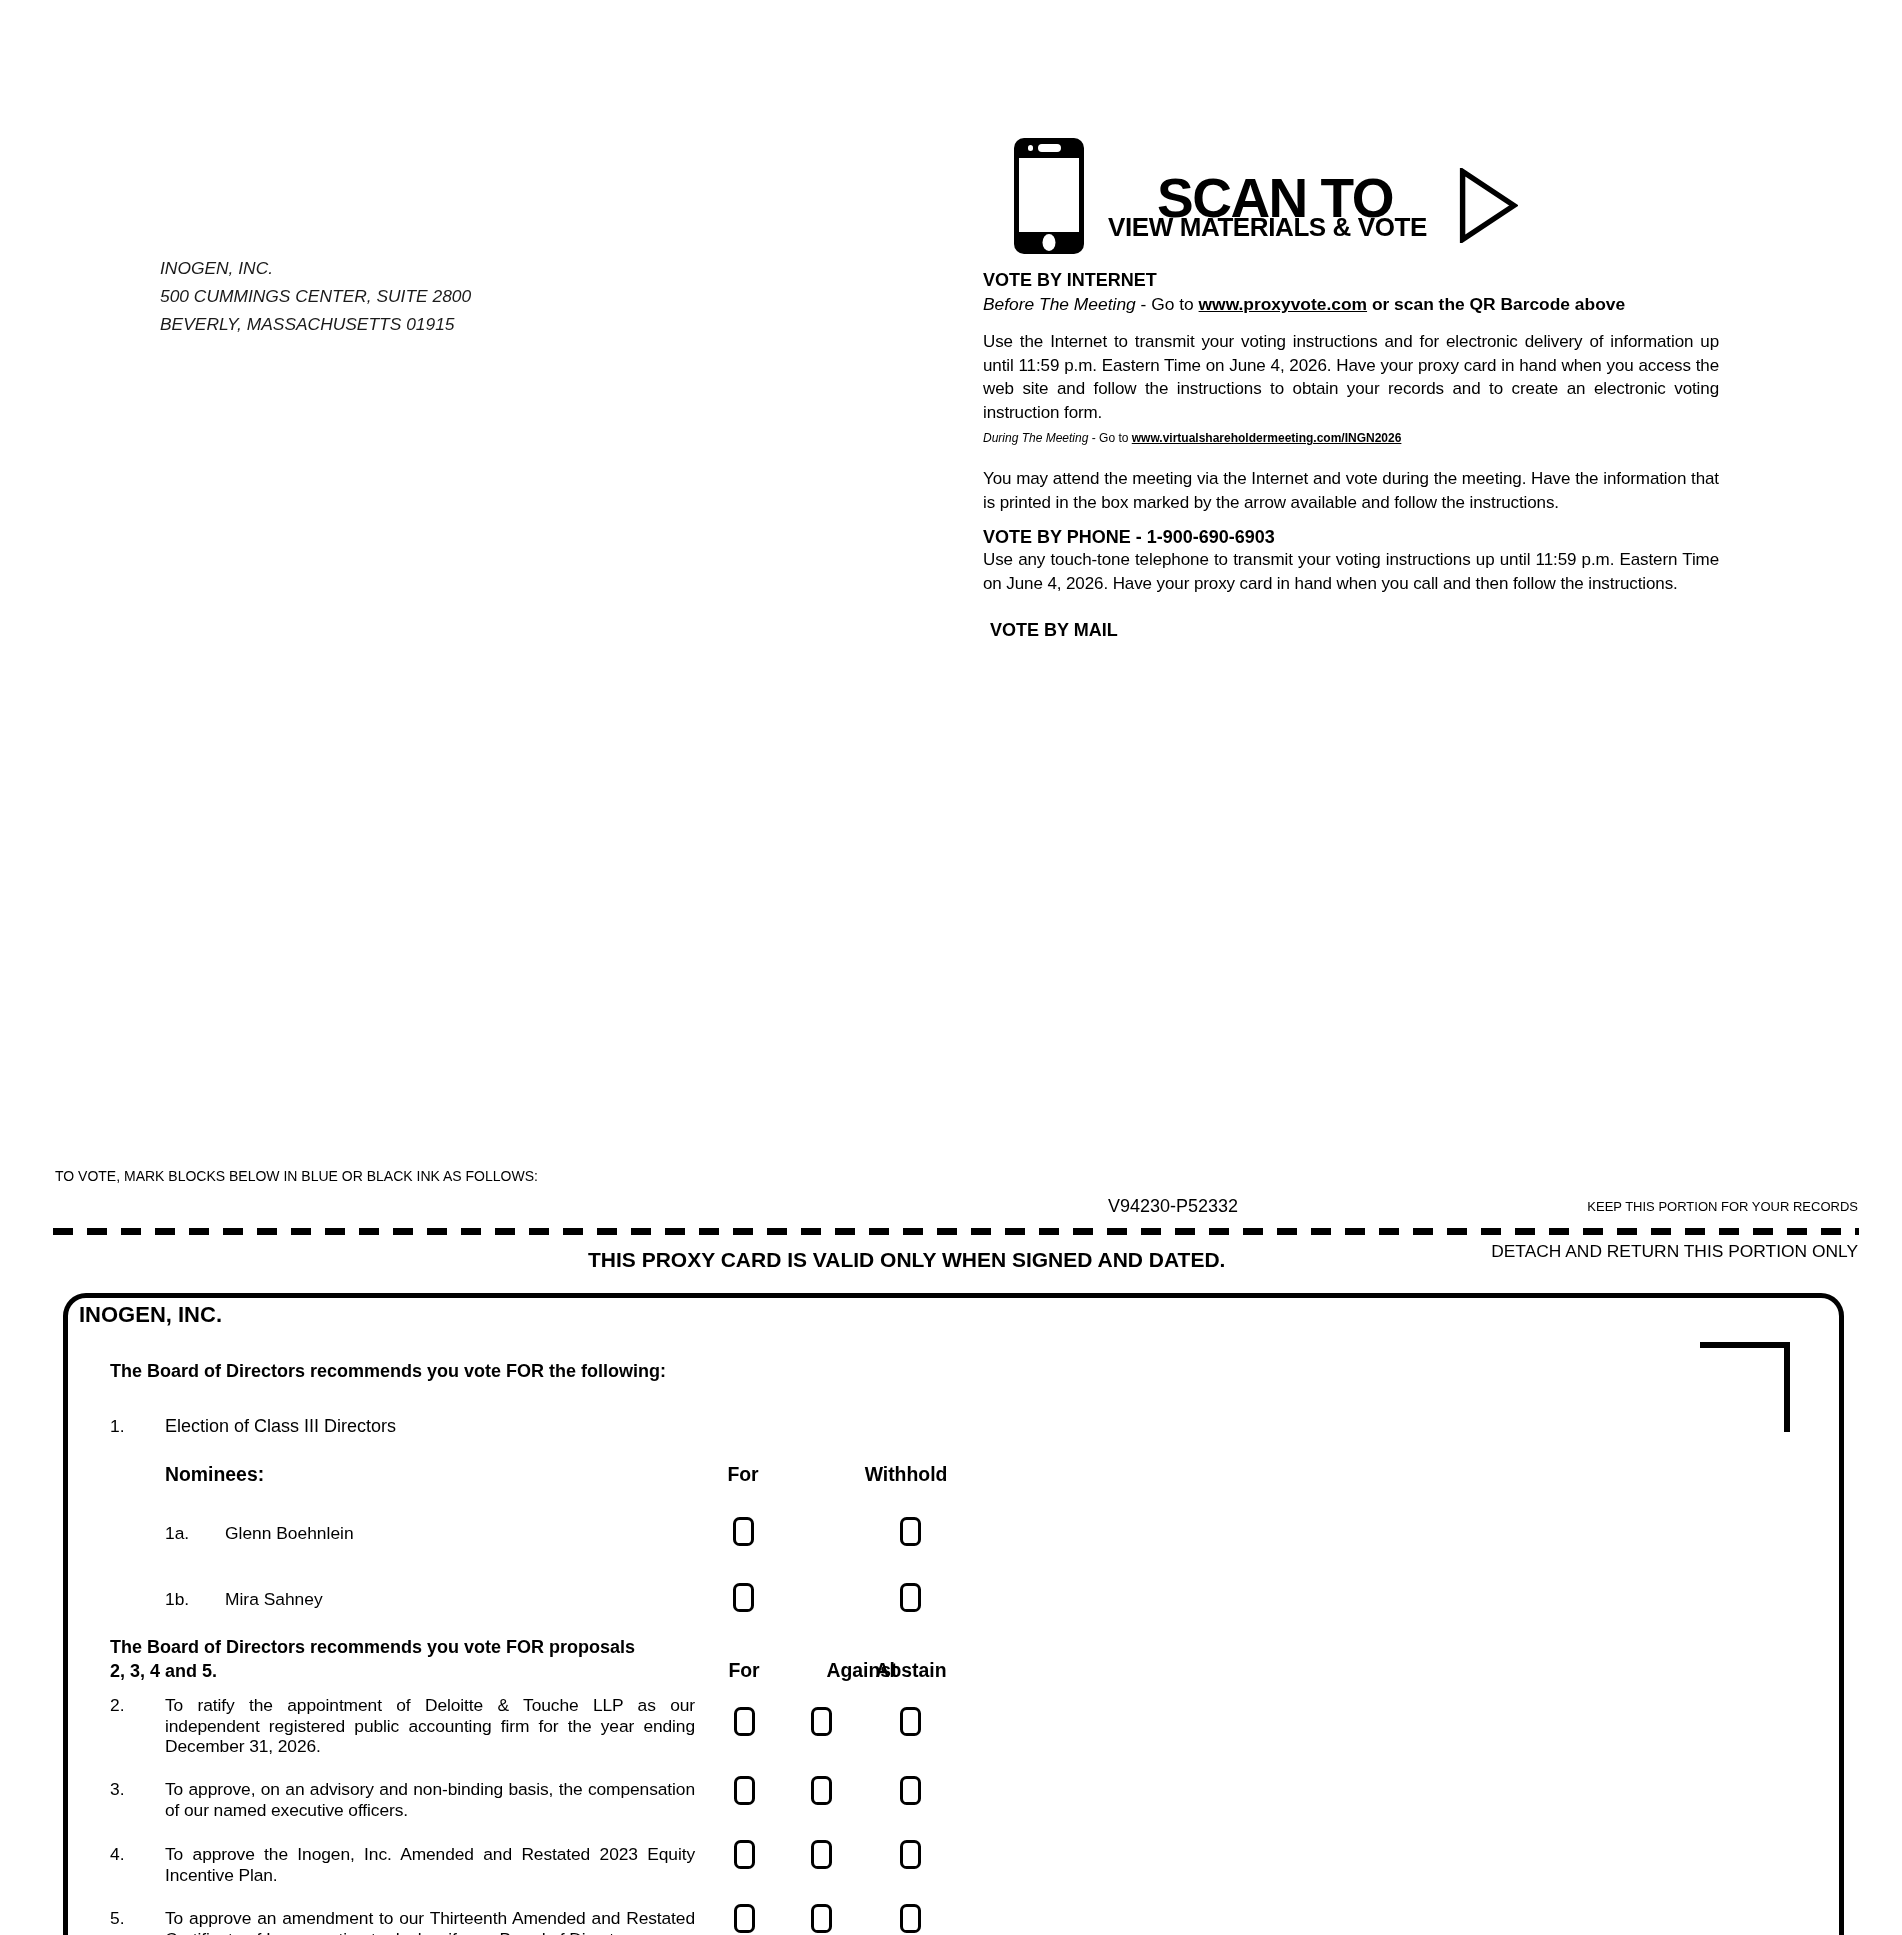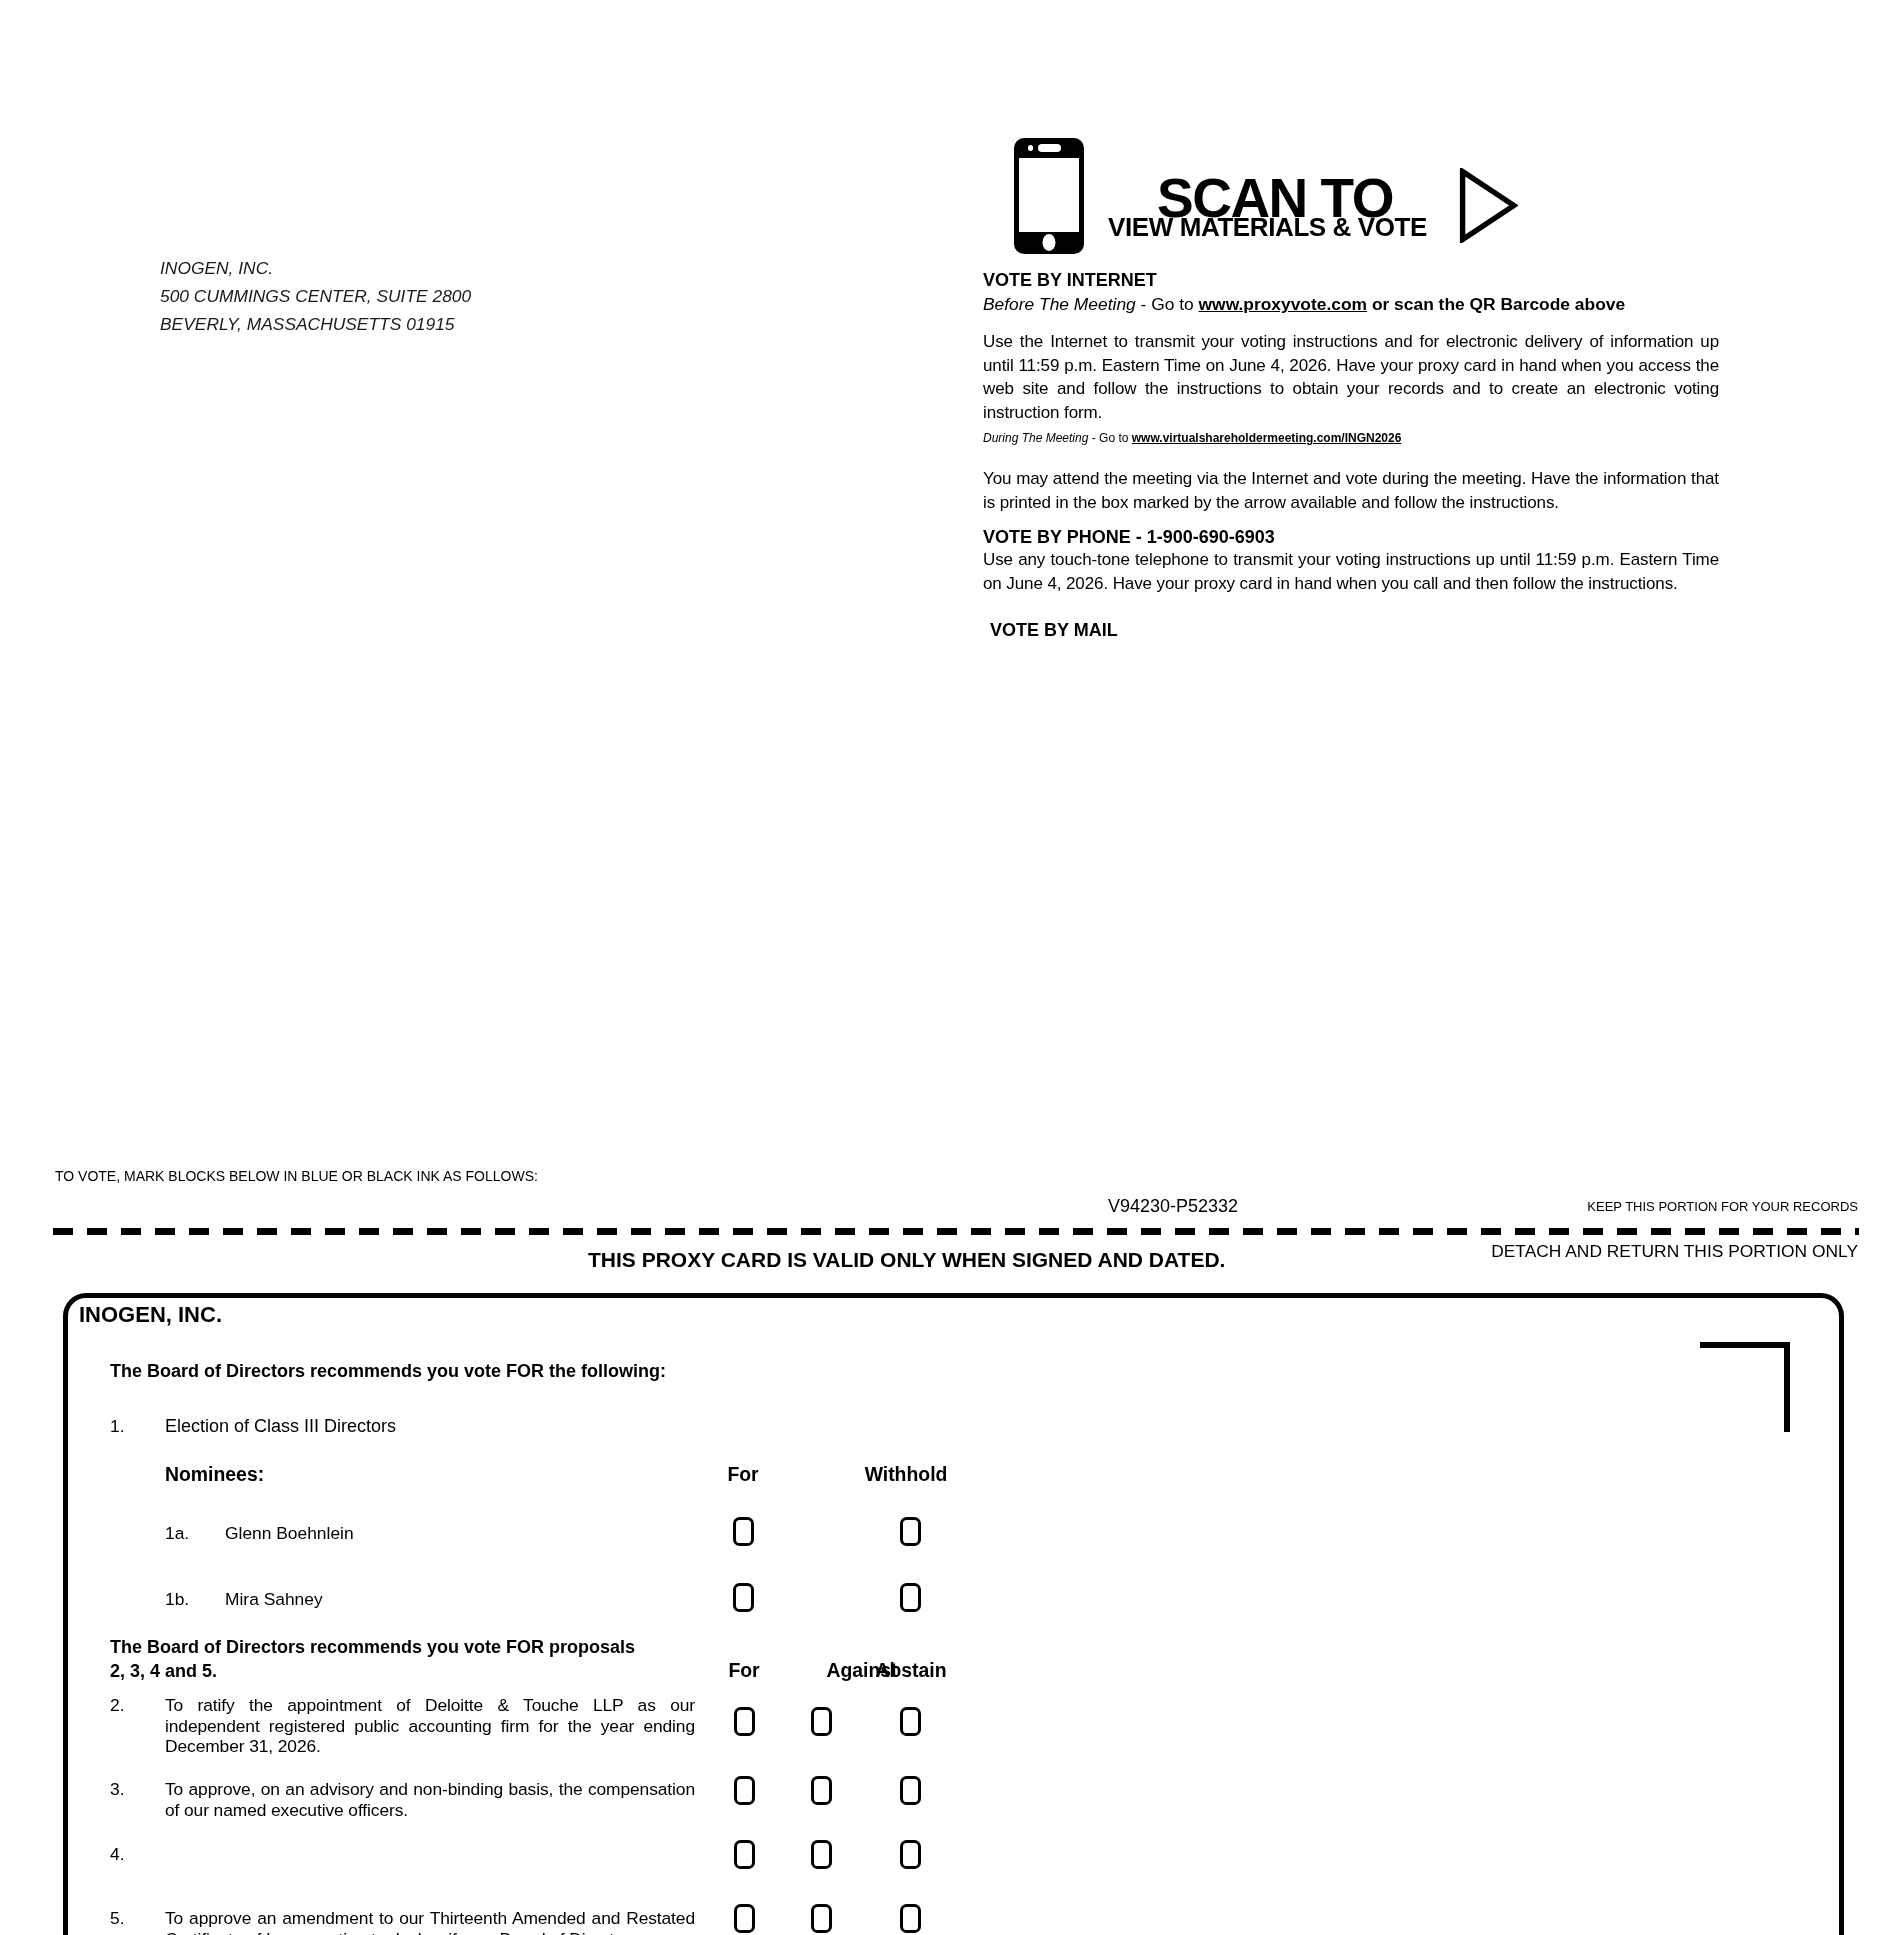--- a/index.html
+++ b/index.html
@@ -117,20 +117,21 @@
   <div class="cb" style="left:811px;top:1707px;"></div>
   <div class="cb" style="left:900px;top:1707px;"></div>
 
   <div class="pnum" style="top:1779px;">3.</div>
   <div class="ptext" style="left:165px;top:1779px;">To approve, on an advisory and non-binding basis, the compensation of our named executive officers.</div>
   <div class="cb" style="left:734px;top:1776px;"></div>
   <div class="cb" style="left:811px;top:1776px;"></div>
   <div class="cb" style="left:900px;top:1776px;"></div>
 
   <div class="pnum" style="top:1844px;">4.</div>
+  <div class="ptext" style="left:165px;top:1844px;">To approve the Inogen, Inc. Amended and Restated 2023 Equity Incentive Plan.</div>
   <div class="cb" style="left:734px;top:1840px;"></div>
   <div class="cb" style="left:811px;top:1840px;"></div>
   <div class="cb" style="left:900px;top:1840px;"></div>
 
   <div class="pnum" style="top:1908px;">5.</div>
   <div class="ptext" style="left:165px;top:1908px;">To approve an amendment to our Thirteenth Amended and Restated Certificate of Incorporation to declassify our Board of Directors.</div>
   <div class="cb" style="left:734px;top:1904px;"></div>
   <div class="cb" style="left:811px;top:1904px;"></div>
   <div class="cb" style="left:900px;top:1904px;"></div>
 

